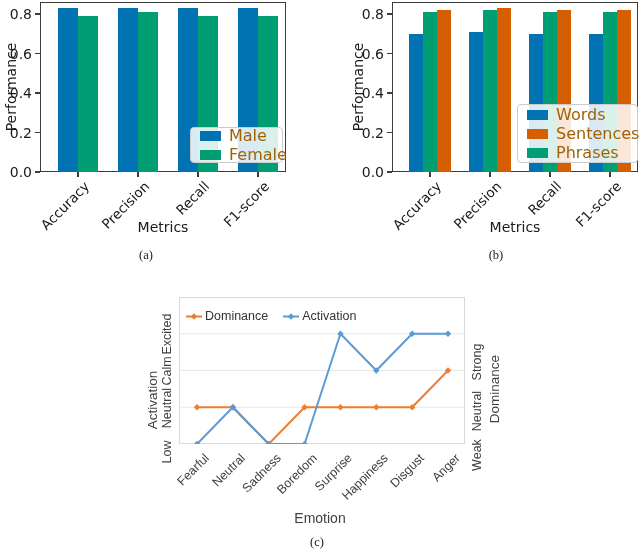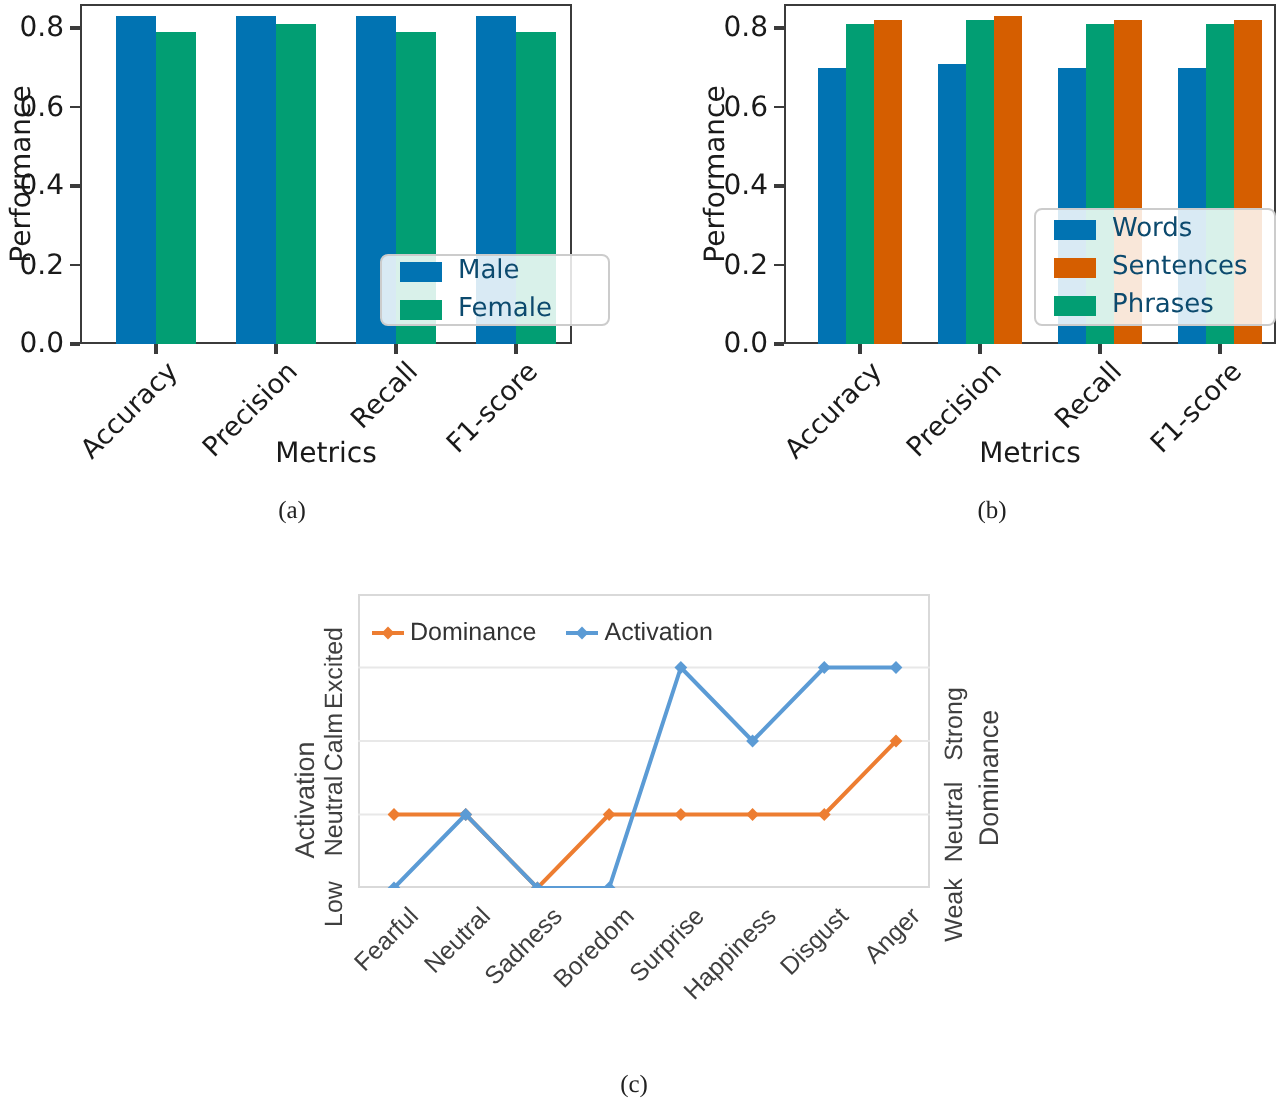--- a/index.html
+++ b/index.html
@@ -19,21 +19,21 @@
   .xtick-label { position:absolute; white-space:nowrap; text-align:right; font-size:13.5px;
                  transform:rotate(-45deg); transform-origin:100% 0; }
   .axis-xlabel { position:absolute; text-align:center; font-size:14px; }
   .axis-ylabel { position:absolute; text-align:center; font-size:14px;
                  transform:rotate(-90deg); transform-origin:0 0; }
   .legend-box { position:absolute; box-sizing:border-box; background:rgba(255,255,255,0.85);
                 border:1px solid #cccccc; border-radius:4px; padding:5px 9px;
                 display:flex; flex-direction:column; justify-content:center; gap:4px; }
   .legend-row { display:flex; align-items:center; gap:8px; }
   .legend-patch { width:21px; height:10px; flex:0 0 auto; }
-  .legend-label { font-size:13px; line-height:15px; color:#0c4a6e; }
+  .legend-label { font-size:16px; line-height:15px; color:#a16207; }
 
   .caption { position:absolute; text-align:center; font-family:"Liberation Serif", serif;
              font-size:12.5px; color:#222222; }
 
   
   .c-plot { position:absolute; box-sizing:border-box; border:1px solid #d9d9d9; }
   .vlabel { position:absolute; text-align:center; white-space:nowrap;
             transform:rotate(-90deg); }
   .c-xtick { position:absolute; white-space:nowrap; text-align:right; font-size:12.5px;
              transform:rotate(-45deg); transform-origin:100% 0; }
@@ -68,21 +68,21 @@
       <div class="bar" style="left: 258px; top: 15.975px; width: 20px; height: 156.025px; background: rgb(2, 158, 115);"></div>
       <div class="xtick-mark" style="left: 77.3px; top: 172px; width: 1.4px; height: 4.5px;"></div>
       <div class="xtick-label" style="left: -122px; top: 178px; width: 203px;">Accuracy</div>
       <div class="xtick-mark" style="left: 137.3px; top: 172px; width: 1.4px; height: 4.5px;"></div>
       <div class="xtick-label" style="left: -62px; top: 178px; width: 203px;">Precision</div>
       <div class="xtick-mark" style="left: 197.3px; top: 172px; width: 1.4px; height: 4.5px;"></div>
       <div class="xtick-label" style="left: -2px; top: 178px; width: 203px;">Recall</div>
       <div class="xtick-mark" style="left: 257.3px; top: 172px; width: 1.4px; height: 4.5px;"></div>
       <div class="xtick-label" style="left: 58px; top: 178px; width: 203px;">F1-score</div>
       <div class="axis-xlabel" style="left: 40px; top: 219px; width: 246px;">Metrics</div>
-      <div class="legend-box" style="left: 190px; top: 127px; width: 115px; height: 36px;">
+      <div class="legend-box" style="left: 190px; top: 127px; width: 93px; height: 36px;">
         <div class="legend-row">
           <div class="legend-patch" style="background: rgb(1, 115, 178);"></div>
           <div class="legend-label">Male</div>
         </div>
         <div class="legend-row">
           <div class="legend-patch" style="background: rgb(2, 158, 115);"></div>
           <div class="legend-label">Female</div>
         </div>
       </div>
     </div>
@@ -188,14 +188,15 @@
       <div class="vlabel" style="left: 262px; top: 68px; width: 150px; height: 18px; font-size: 12.5px; line-height: 18px;">Strong</div>
       <div class="vlabel" style="left: 280px; top: 95px; width: 150px; height: 18px; font-size: 13.5px; line-height: 18px;">Dominance</div>
       <div class="c-xtick" style="left: -98px; top: 166px; width: 160px;">Fearful</div>
       <div class="c-xtick" style="left: -62.1429px; top: 166px; width: 160px;">Neutral</div>
       <div class="c-xtick" style="left: -26.2857px; top: 166px; width: 160px;">Sadness</div>
       <div class="c-xtick" style="left: 9.57143px; top: 166px; width: 160px;">Boredom</div>
       <div class="c-xtick" style="left: 45.4286px; top: 166px; width: 160px;">Surprise</div>
       <div class="c-xtick" style="left: 81.2857px; top: 166px; width: 160px;">Happiness</div>
       <div class="c-xtick" style="left: 117.143px; top: 166px; width: 160px;">Disgust</div>
       <div class="c-xtick" style="left: 153px; top: 166px; width: 160px;">Anger</div>
+      <div class="axis-xlabel" style="left: 130px; top: 225px; width: 100px; font-size: 14px; color: rgb(63, 63, 63);">Emotion</div>
     </div>
 </div>
 
 </body></html>

